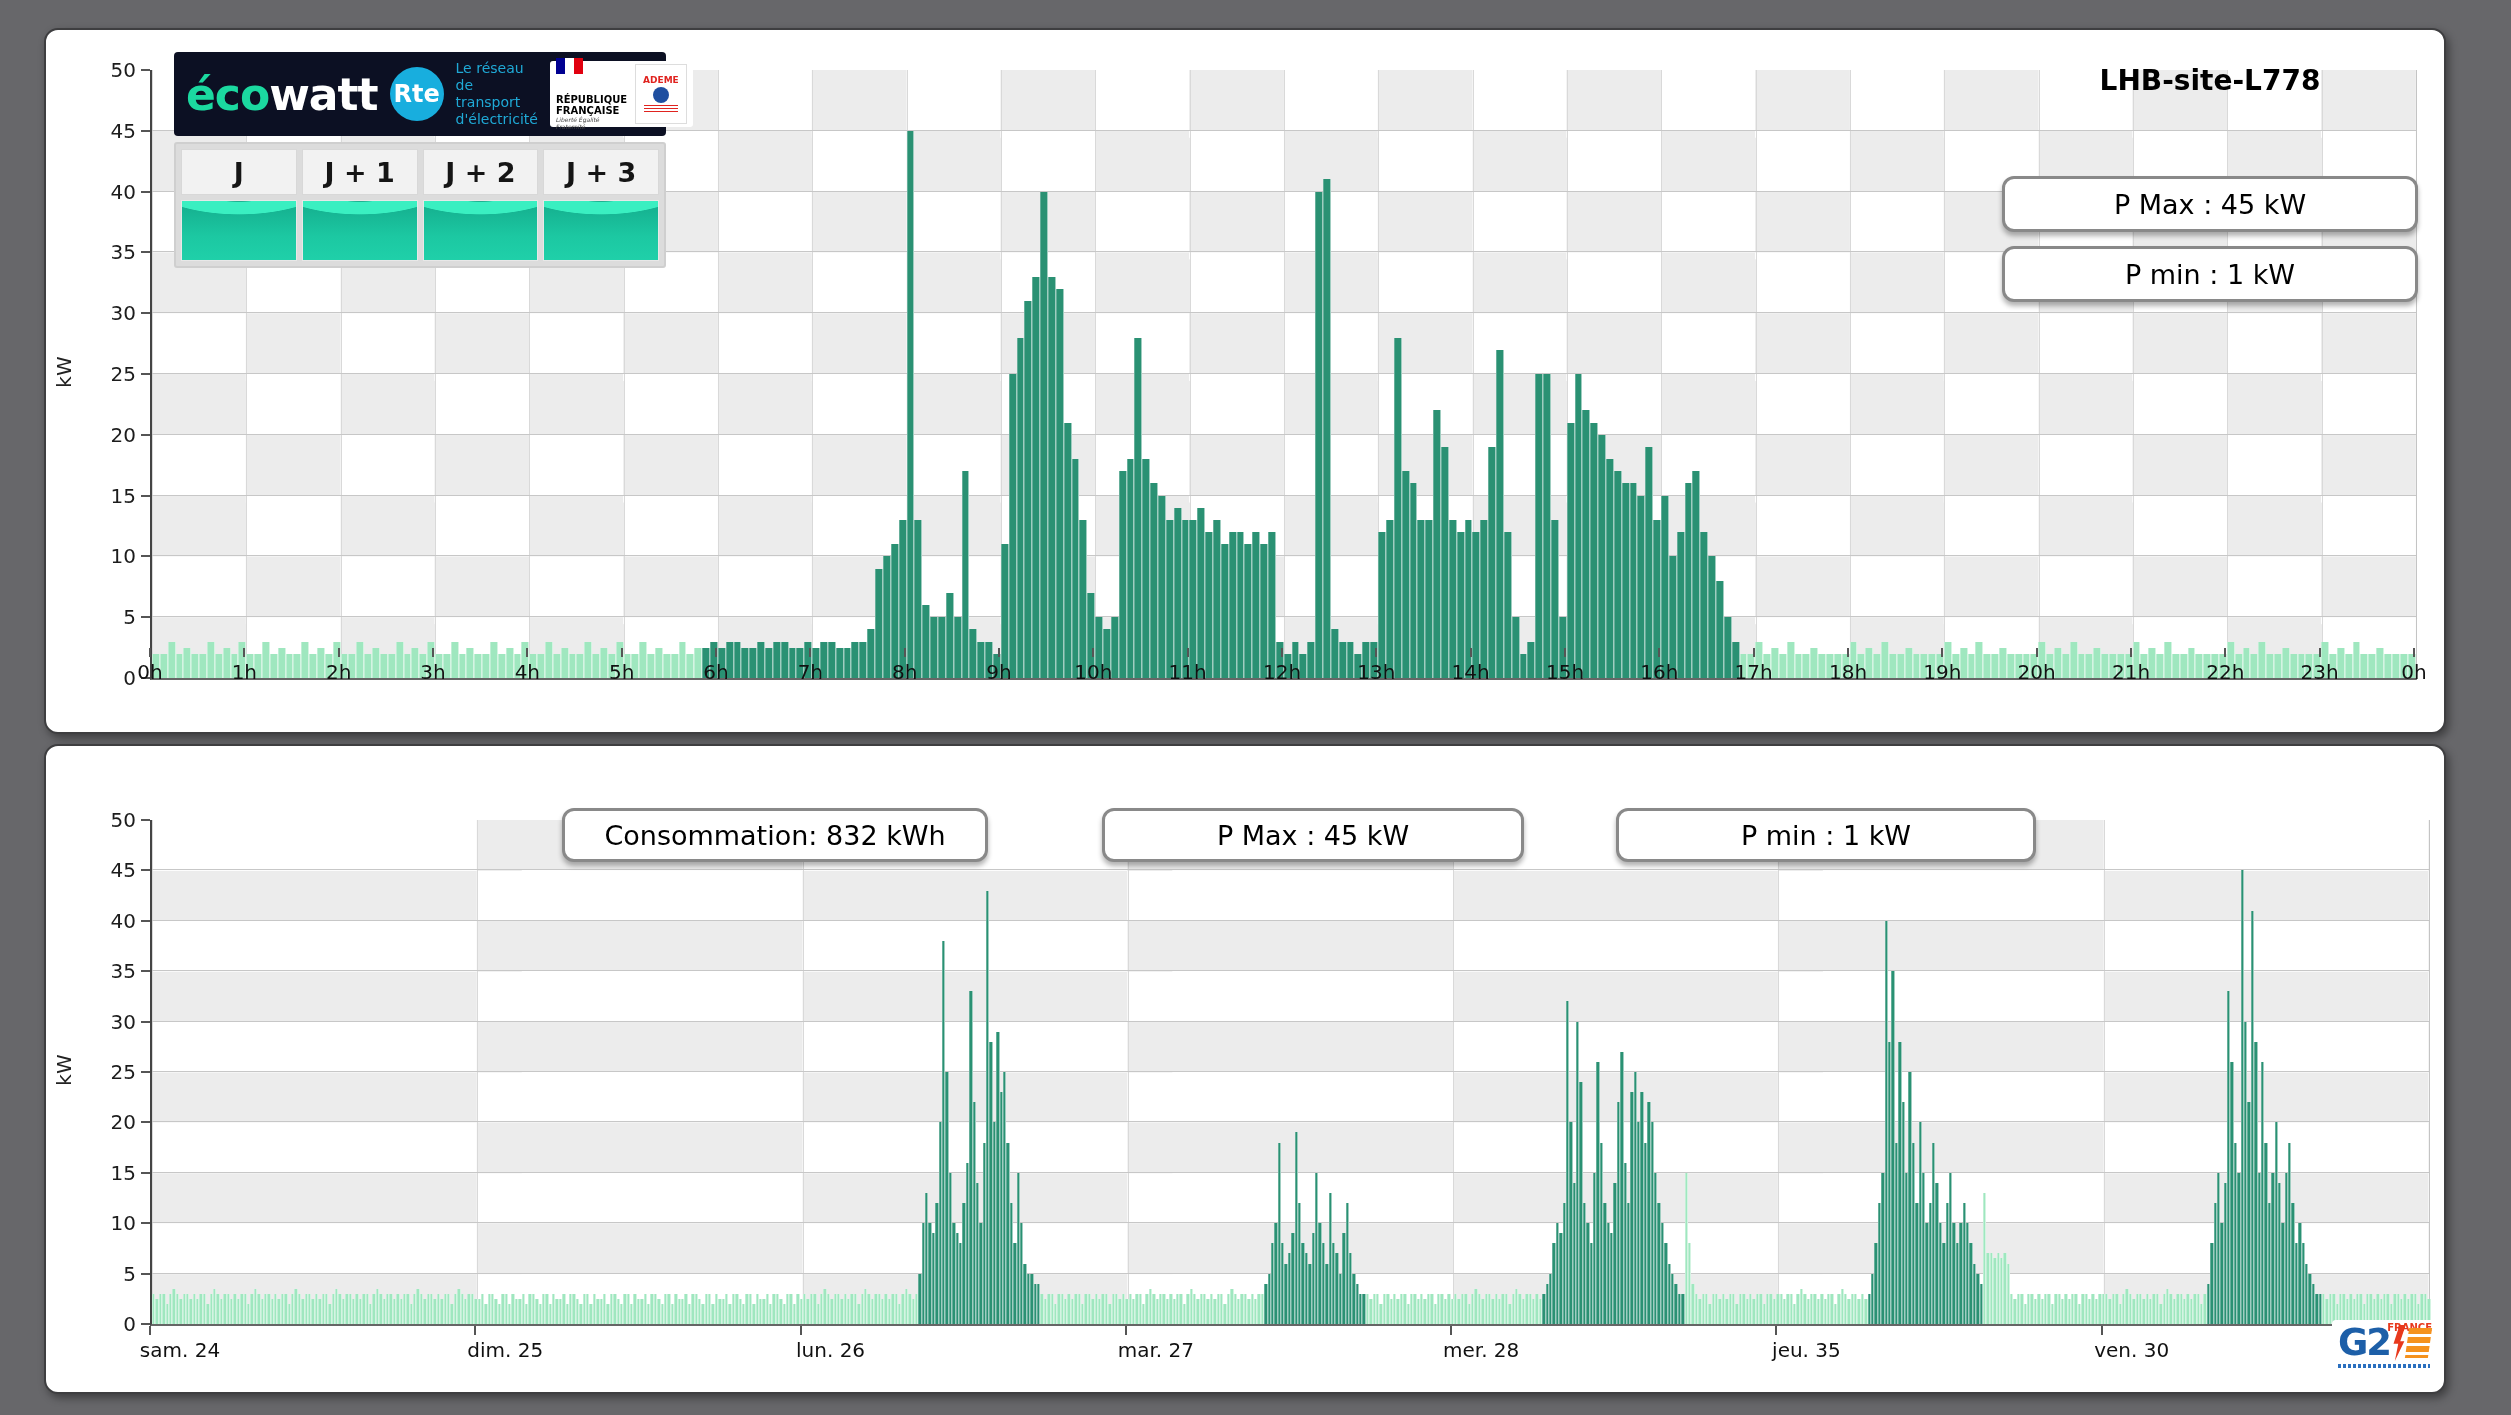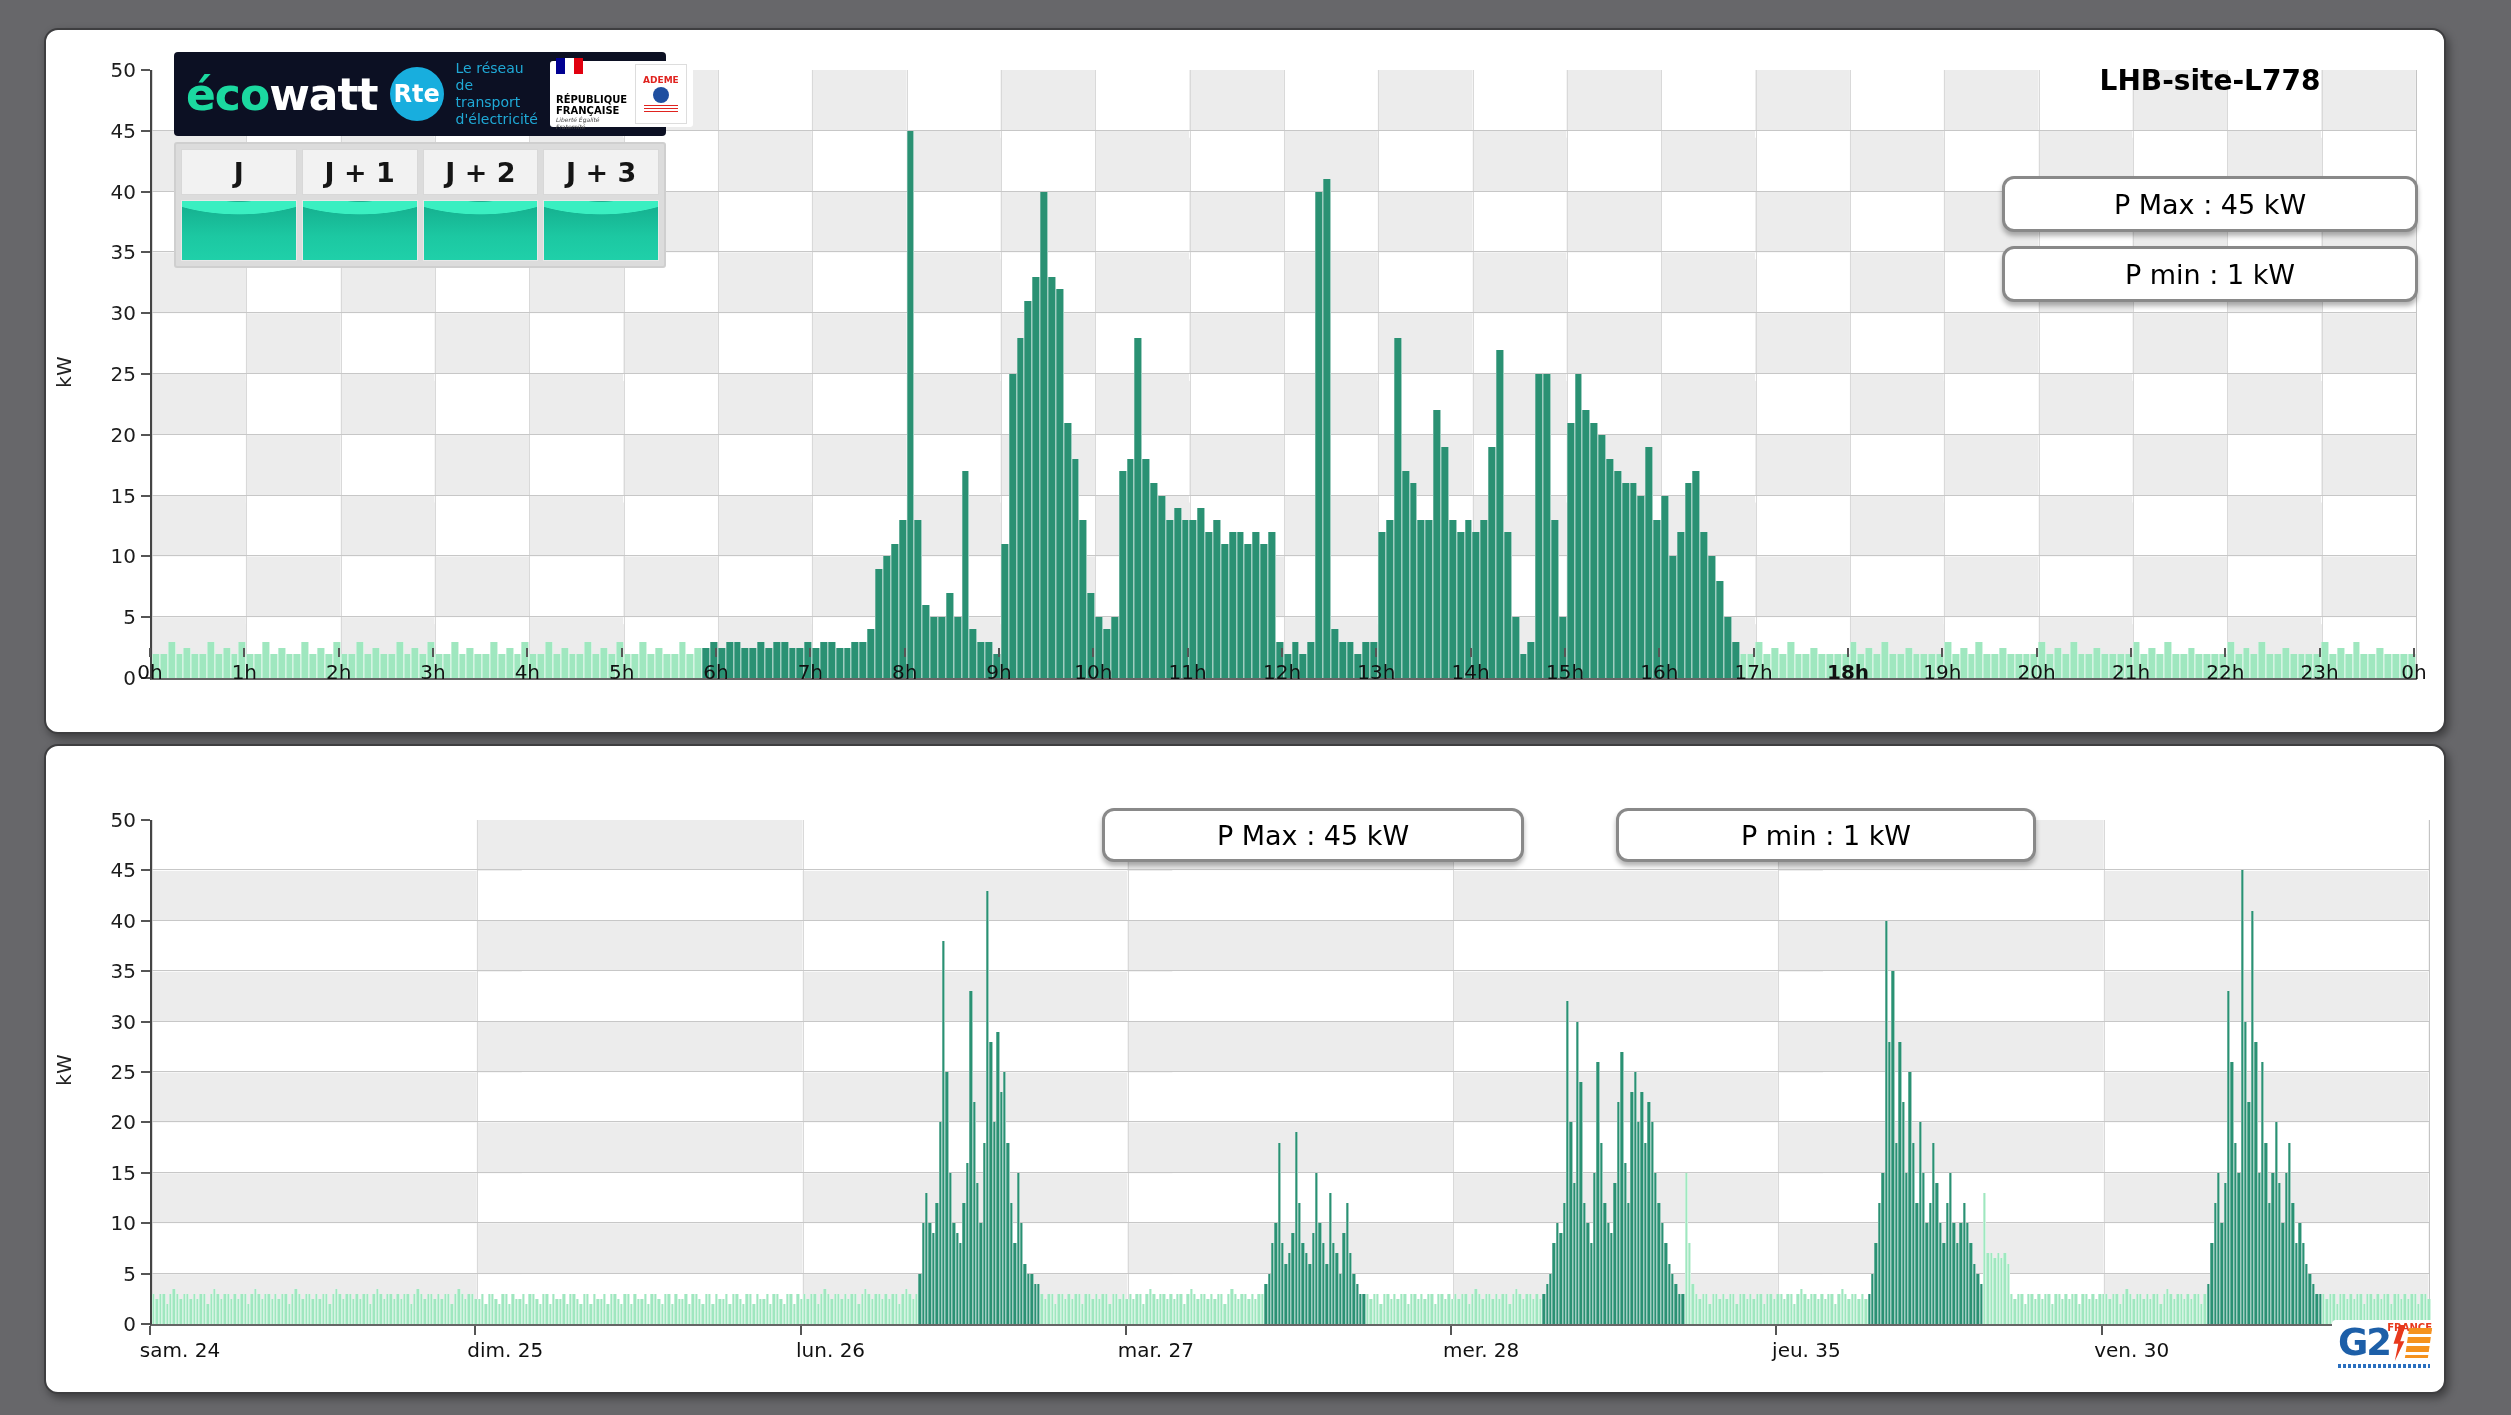--- a/index.html
+++ b/index.html
@@ -466,21 +466,21 @@
       <div class="xlab" style="left: 33.3333%;">8h</div>
       <div class="xlab" style="left: 37.5%;">9h</div>
       <div class="xlab" style="left: 41.6667%;">10h</div>
       <div class="xlab" style="left: 45.8333%;">11h</div>
       <div class="xlab" style="left: 50%;">12h</div>
       <div class="xlab" style="left: 54.1667%;">13h</div>
       <div class="xlab" style="left: 58.3333%;">14h</div>
       <div class="xlab" style="left: 62.5%;">15h</div>
       <div class="xlab" style="left: 66.6667%;">16h</div>
       <div class="xlab" style="left: 70.8333%;">17h</div>
-      <div class="xlab" style="left: 75%; font-weight: bold;">18h</div>
+      <div class="xlab" style="left: 75%;">18h</div>
       <div class="xlab" style="left: 79.1667%;">19h</div>
       <div class="xlab" style="left: 83.3333%;">20h</div>
       <div class="xlab" style="left: 87.5%;">21h</div>
       <div class="xlab" style="left: 91.6667%;">22h</div>
       <div class="xlab" style="left: 95.8333%;">23h</div>
       <div class="xlab" style="left: 100%;">0h</div>
     </div>
 
   <div class="banner">
     <div class="brand"><span class="eco">éco</span><span class="watt">watt</span></div>
@@ -1235,20 +1235,21 @@
       <div class="xtick" style="left: 100%;"></div>
       <div class="xlab" style="left: calc(0% + 30px);">sam. 24</div>
       <div class="xlab" style="left: calc(14.2857% + 30px);">dim. 25</div>
       <div class="xlab" style="left: calc(28.5714% + 30px);">lun. 26</div>
       <div class="xlab" style="left: calc(42.8571% + 30px);">mar. 27</div>
       <div class="xlab" style="left: calc(57.1429% + 30px);">mer. 28</div>
       <div class="xlab" style="left: calc(71.4286% + 30px);">jeu. 35</div>
       <div class="xlab" style="left: calc(85.7143% + 30px);">ven. 30</div>
     </div>
 
+  <div class="statbox" style="left:516px;top:62px;width:426px;height:54px;">Consommation: 832 kWh</div>
   <div class="statbox" style="left:1056px;top:62px;width:422px;height:54px;">P Max :  45 kW</div>
   <div class="statbox" style="left:1570px;top:62px;width:420px;height:54px;">P min : 1 kW</div>
 
   <div class="g2e">
     <div class="g2e-france">FRANCE</div>
     <div class="g2e-row">
       <span class="g2e-g2">G2</span>
       <span class="g2e-bolt"></span>
       <span class="g2e-e"></span>
     </div>

